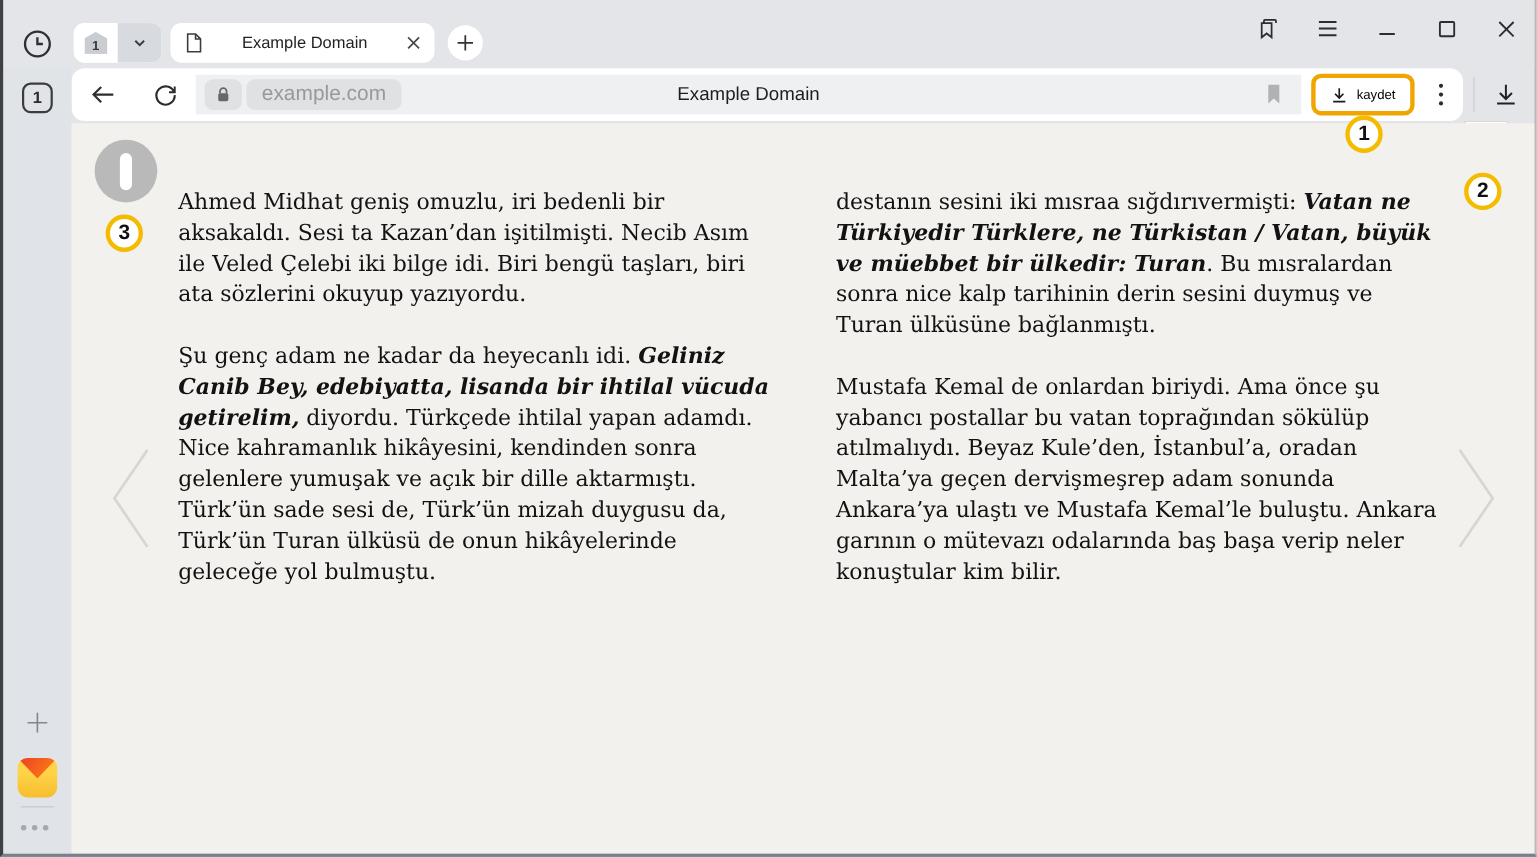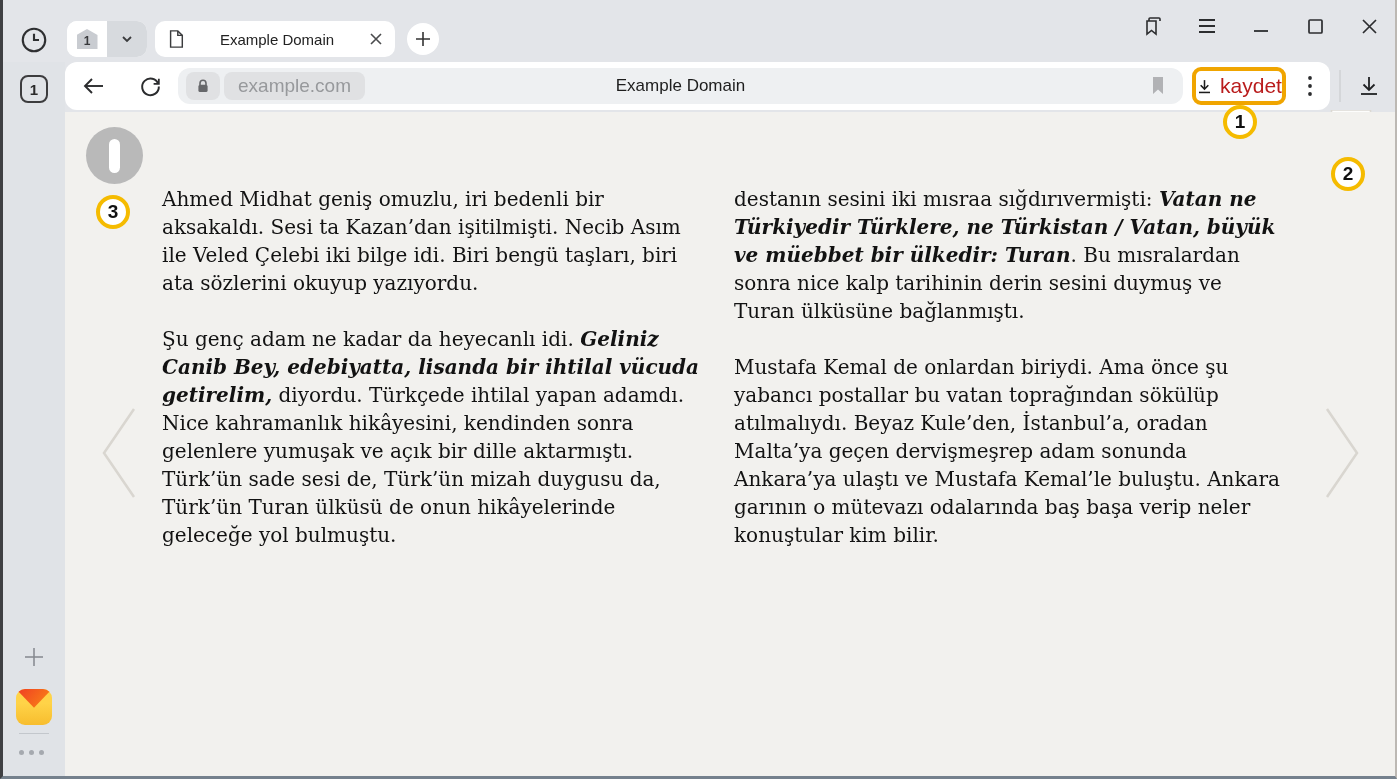--- a/index.html
+++ b/index.html
@@ -22,49 +22,49 @@
   .tab{position:absolute;left:152px;top:21px;width:240px;height:36px;background:#fff;border-radius:10px;
     display:flex;align-items:center;padding:0 12px;}
   .tab-title{flex:1;text-align:center;font-size:15px;color:#222;white-space:nowrap;overflow:hidden;}
   .newtab-btn{position:absolute;left:404px;top:23px;width:32px;height:32px;border-radius:50%;background:#fff;}
   .win-controls{position:absolute;right:14px;top:12px;display:flex;gap:30px;align-items:center;height:28px;}
   .win-controls .icon-btn{width:24px;height:24px;}
   
   .toolbar{position:absolute;left:62px;top:62px;width:1265px;height:48px;background:#fff;border-radius:12px;}
   .back-btn{position:absolute;left:78px;top:74px;width:26px;height:24px;}
   .reload-btn{position:absolute;left:134px;top:73px;width:26px;height:26px;}
-  .urlzone{position:absolute;left:175px;top:68px;width:1005px;height:36px;background:#eef0f2;border-radius:12px;}
+  .urlzone{position:absolute;left:175px;top:68px;width:1005px;height:36px;background:#eef0f2;border-radius:0;}
   .lock-chip{position:absolute;left:8px;top:4px;width:34px;height:28px;background:#e0e1e3;border-radius:8px;display:flex;align-items:center;justify-content:center;}
   .url-pill{position:absolute;left:46px;top:4px;height:28px;background:#e0e1e3;border-radius:8px;display:flex;align-items:center;padding:0 14px;font-size:19px;color:#97999c;}
   .urlzone .ptitle{position:absolute;left:0;right:0;top:0;bottom:0;display:flex;align-items:center;justify-content:center;font-size:17px;color:#1d1d1d;pointer-events:none;}
   .bm-btn{position:absolute;right:12px;top:5px;width:26px;height:26px;}
   .save-highlight{position:absolute;left:1189px;top:67px;width:94px;height:38px;border:4px solid var(--gold-box,#f0a500);border-radius:9px;
     display:flex;align-items:center;justify-content:center;gap:7px;background:#fff;}
-  .save-label{font-size:21px;color:#b91c1c;}
+  .save-label{font-size:12px;color:#000000;}
   .save-opts{position:absolute;left:1294px;top:72px;width:26px;height:28px;}
   .tb-divider{position:absolute;left:1336px;top:70px;width:2px;height:32px;background:#d4d6d9;}
   .downloads-btn{position:absolute;left:1352px;top:72px;width:28px;height:28px;}
   .ribbon{position:absolute;left:1327px;top:110px;width:42px;height:58px;}
   
   .sidebar{position:absolute;left:0;top:62px;width:62px;bottom:0;background:#e0e3e7;}
   .panel-badge{position:absolute;left:17px;top:13px;width:28px;height:28px;border:2px solid #3c3c3e;border-radius:8px;
     display:flex;align-items:center;justify-content:center;font-size:15px;font-weight:600;color:#2b2b2b;background:transparent;}
   .sb-plus{position:absolute;left:19px;top:583px;width:24px;height:24px;}
   .mail-icon{position:absolute;left:13px;top:627px;width:36px;height:36px;border-radius:9px;overflow:hidden;background:linear-gradient(180deg,#ffd348 40%,#f7bd2e);}
   .mail-icon .flap{position:absolute;top:0;left:0;right:0;height:52%;background:linear-gradient(130deg,#ef3c24,#fb8b14);clip-path:polygon(0 0,100% 0,50% 100%);}
   .sb-divider{position:absolute;left:16px;top:671px;width:30px;height:1px;background:#c3c7cc;}
   .sb-dots{position:absolute;left:16px;top:688px;display:flex;gap:5px;}
   .sb-dots i{width:5px;height:5px;border-radius:50%;background:#a5a9af;display:block;}
   
   .content{position:absolute;left:62px;top:112px;right:0;bottom:0;background:#f2f1ee;}
   .reader-toggle{position:absolute;left:21px;top:15px;width:57px;height:57px;border-radius:50%;background:#b9b9b9;display:flex;align-items:center;justify-content:center;}
   .reader-toggle .bar{width:11px;height:34px;border-radius:6px;background:#fff;}
   .pager{position:absolute;top:293px;width:46px;height:96px;}
   .pager.prev{left:31px;} .pager.next{left:1254px;}
-  .cols{position:absolute;left:97px;top:73px;display:flex;gap:26px;}
+  .cols{position:absolute;left:97px;top:57px;display:flex;gap:52px;}
   .col{width:546px;font-family:"DejaVu Serif","Liberation Serif",serif;font-size:20px;line-height:28px;color:#121212;}
   .col p{margin:0 0 28px 0;}
   .col em.bi{font-weight:700;font-style:italic;}
   
   .marker{position:absolute;width:34px;height:34px;border-radius:50%;background:#fff;border:4px solid var(--gold-ring,#f5bb00);
     display:flex;align-items:center;justify-content:center;font-size:19px;font-weight:700;color:#101010;font-family:"Liberation Sans",sans-serif;}
   .m1{left:1220px;top:105px;} .m2{left:1328px;top:157px;} .m3{left:93px;top:195px;}
   svg{display:block;}
 </style>
 </head>

